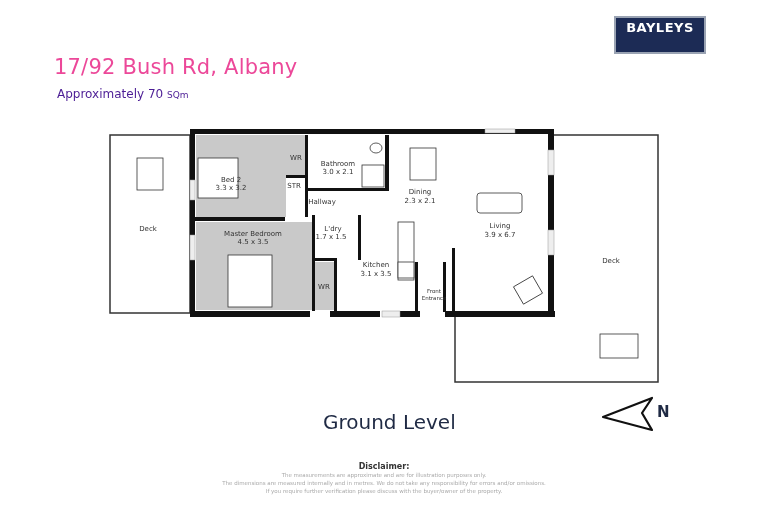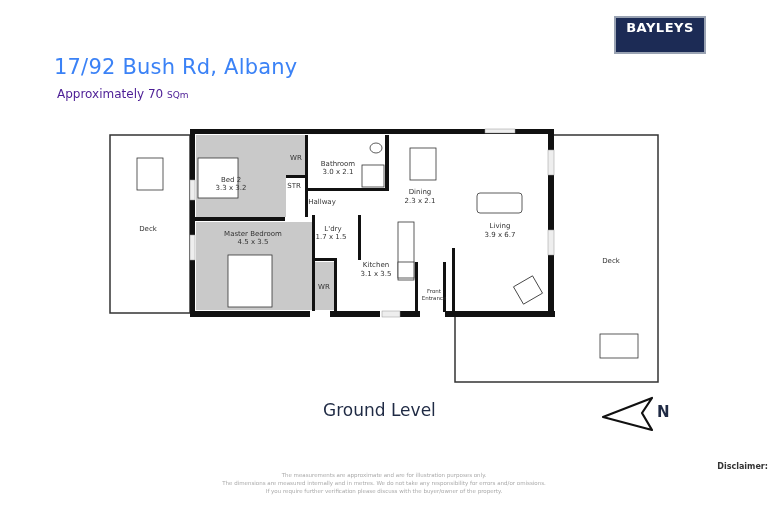--- a/index.html
+++ b/index.html
@@ -1,25 +1,25 @@
 <!DOCTYPE html>
 <html><head>
 <meta charset="utf-8">
 <style>
   html,body{margin:0;padding:0;background:#fff;}
   body{width:768px;height:512px;position:relative;overflow:hidden;font-family:"DejaVu Sans","Liberation Sans",sans-serif;}
-  .title{position:absolute;left:54px;top:55px;font-size:21px;color:#3b82f6;letter-spacing:0.2px;}
+  .title{position:absolute;left:54px;top:55px;font-size:21px;color:#ec4899;letter-spacing:0.2px;}
   .subtitle{position:absolute;left:57px;top:87px;font-size:12px;color:#4c1d95;}
   .subtitle .unit{font-size:9px;}
   .logo{position:absolute;left:614px;top:16px;width:92px;height:38px;background:#1c2b55;border:2px solid #9aa3b3;box-sizing:border-box;color:#fff;font-weight:bold;font-size:13px;text-align:center;line-height:20px;letter-spacing:0.5px;font-family:"DejaVu Sans",sans-serif;}
   .plan{position:absolute;left:0;top:0;}
   .lbl{font-family:"DejaVu Sans",sans-serif;font-size:7px;fill:#333;text-anchor:middle;}
-  .level{position:absolute;left:323px;top:400px;font-size:17px;color:#1f2a44;}
+  .level{position:absolute;left:323px;top:410px;font-size:20px;color:#1f2a44;}
   .north{position:absolute;left:600px;top:393px;}
-  .disc-title{position:absolute;left:0;width:768px;top:462px;text-align:right;font-size:8px;font-weight:bold;color:#333;}
+  .disc-title{position:absolute;left:0;width:768px;top:462px;text-align:center;font-size:8px;font-weight:bold;color:#333;}
   .disc-line{position:absolute;left:0;width:768px;text-align:center;font-size:5.5px;color:#aaa;}
 </style>
 </head>
 <body>
 
 <div class="title">17/92 Bush Rd, Albany</div>
 <div class="subtitle"><span>Approximately 70</span> <span class="unit">SQm</span></div>
 <div class="logo">BAYLEYS</div>
 
 <svg class="plan" width="768" height="512" viewBox="0 0 768 512">

